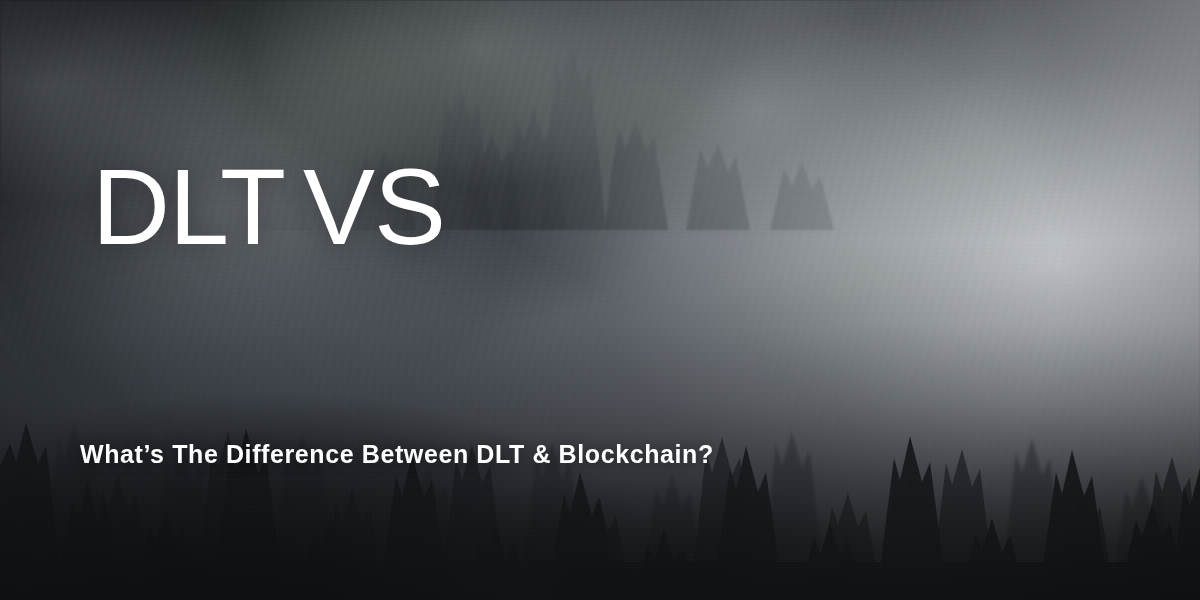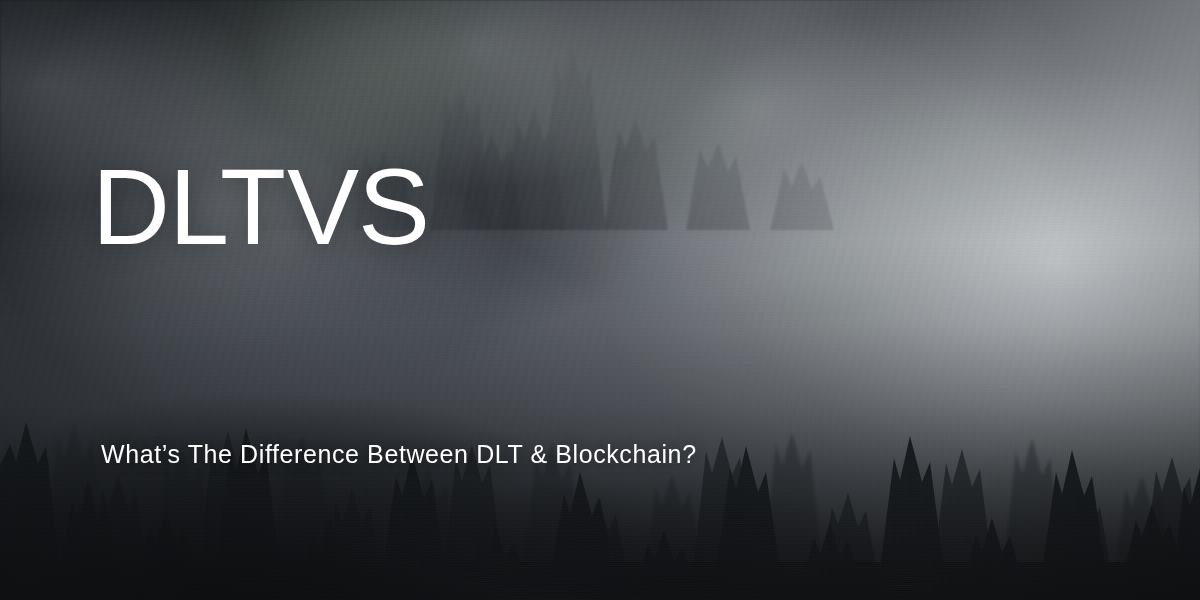--- a/index.html
+++ b/index.html
@@ -104,27 +104,27 @@
     left:92px; top:146px;
     color:#ffffff;
     font-weight:300;
     font-size:108px;
     line-height:122px;
     letter-spacing:-1px;
     white-space:nowrap;
     text-shadow:0 2px 26px rgba(0,0,0,.34);
   }
   .headline-line{ display:block; }
-  .hl-dlt{ margin-right:2px; }
+  .hl-dlt{ margin-right:18px; }
 
   .subtitle{
     position:absolute;
-    left:101px; top:440px;
+    left:80px; top:440px;
     color:#ffffff;
-    font-weight:400;
+    font-weight:700;
     font-size:25px;
     letter-spacing:.6px;
     white-space:nowrap;
     text-shadow:0 1px 14px rgba(0,0,0,.45);
   }
 
   
   .grain{
     position:absolute; inset:0;
     background-image:

